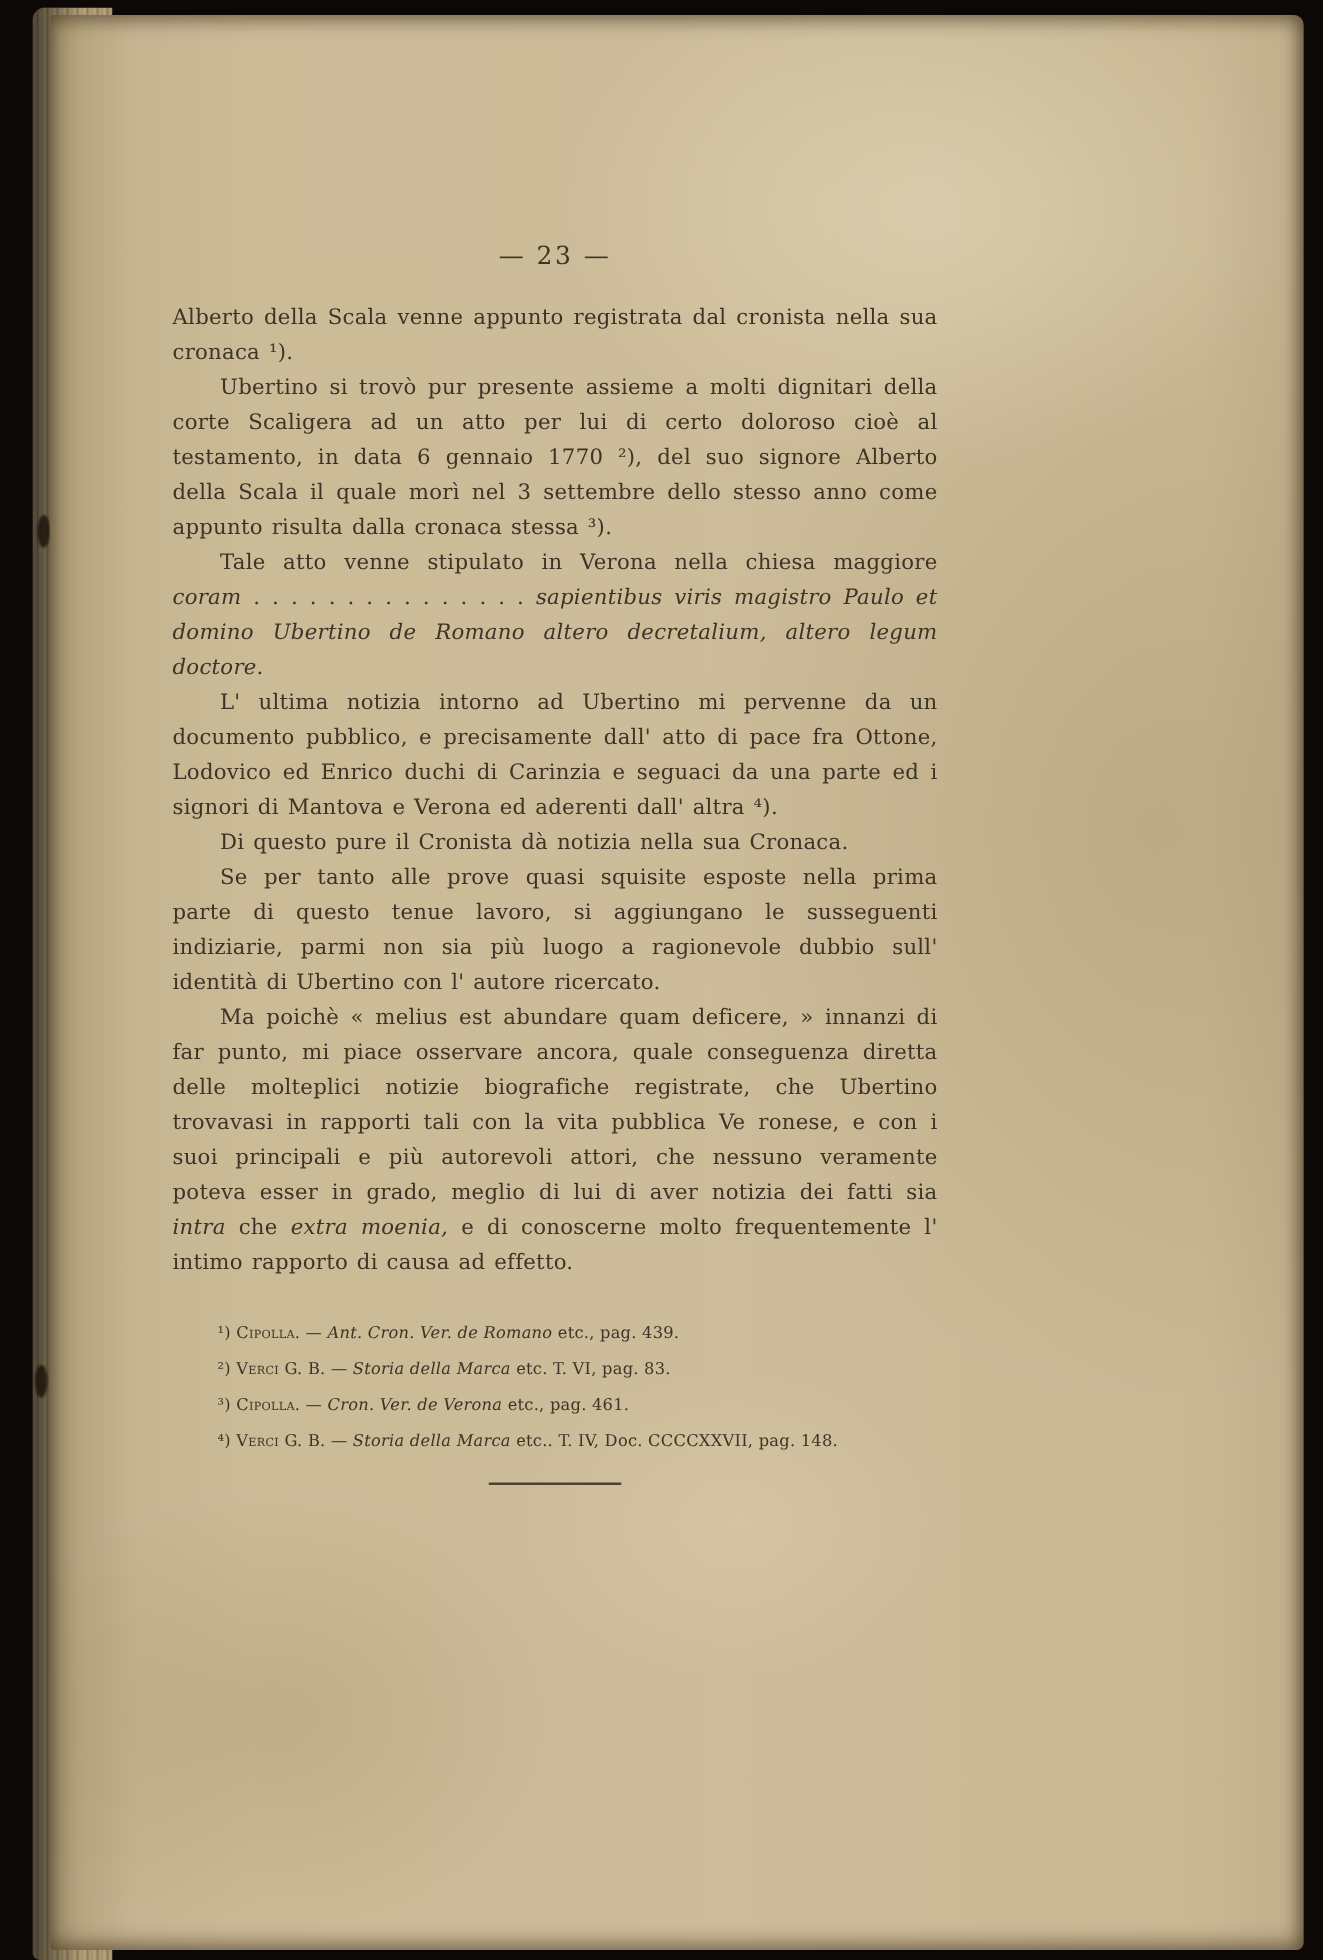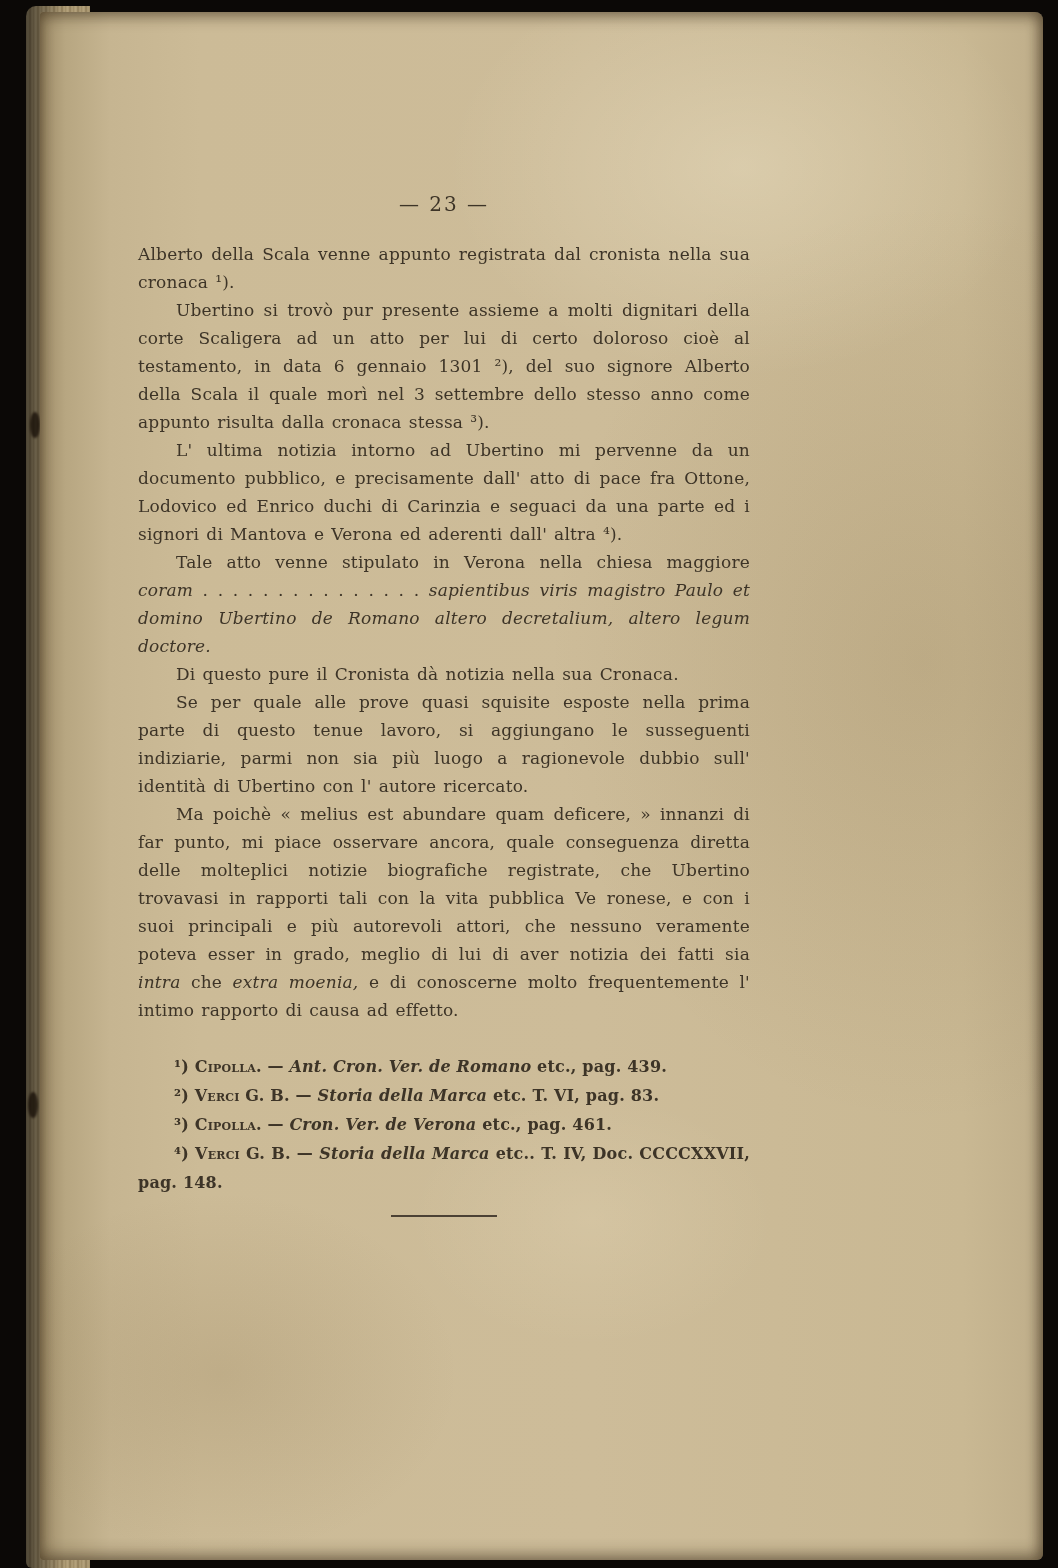--- a/index.html
+++ b/index.html
@@ -55,25 +55,24 @@
     text-align:justify;
     letter-spacing:.2px;
     word-spacing:1.5px;
   }
   .para.ind{text-indent:38px;}
   .it{font-style:italic;}
   .sc{font-variant:small-caps;}
   .footnotes{margin-top:28px;}
   .footnote{
     margin:0;
-    font-size:16px;line-height:29px;
+    font-size:13px;line-height:29px;
     text-align:justify;
     text-indent:36px;
     letter-spacing:.2px;
-    font-weight:bold;
   }
   .end-rule{
     width:106px;height:0;
     border-top:2px solid #4b4134;
     margin:18px auto 0 auto;
   }
 </style>
 </head>
 <body>
 
@@ -81,25 +80,25 @@
   <div class="edge-stack"></div>
   <div class="edge-mark m1"></div>
   <div class="edge-mark m2"></div>
 
   <div class="page">
     <div class="content">
       <div class="pagenum">— 23 —</div>
 
       <div id="paragraphs">
           <p class="para"><span>Alberto della Scala venne appunto registrata dal cronista nella sua cronaca ¹).</span></p>
-          <p class="para ind"><span>Ubertino si trovò pur presente assieme a molti dignitari della corte Scaligera ad un atto per lui di certo doloroso cioè al testamento, in data 6 gennaio 1301 ²), del suo signore Alberto della Scala il quale morì nel 3 settembre dello stesso anno come appunto risulta dalla cronaca stessa ³).</span></p>
+          <p class="para ind"><span>Ubertino si trovò pur presente assieme a molti dignitari della corte Scaligera ad un atto per lui di certo doloroso cioè al testamento, in data 6 gennaio 1770 ²), del suo signore Alberto della Scala il quale morì nel 3 settembre dello stesso anno come appunto risulta dalla cronaca stessa ³).</span></p>
+          <p class="para ind"><span>Tale atto venne stipulato in Verona nella chiesa maggiore </span><span class="it">coram</span><span> . . . . . . . . . . . . . . . </span><span class="it">sapientibus viris magistro Paulo et domino Ubertino de Romano altero decretalium, altero legum doctore.</span></p>
           <p class="para ind"><span>L' ultima notizia intorno ad Ubertino mi pervenne da un documento pubblico, e precisamente dall' atto di pace fra Ottone, Lodovico ed Enrico duchi di Carinzia e seguaci da una parte ed i signori di Mantova e Verona ed aderenti dall' altra ⁴).</span></p>
-          <p class="para ind"><span>Tale atto venne stipulato in Verona nella chiesa maggiore </span><span class="it">coram</span><span> . . . . . . . . . . . . . . . </span><span class="it">sapientibus viris magistro Paulo et domino Ubertino de Romano altero decretalium, altero legum doctore.</span></p>
           <p class="para ind"><span>Di questo pure il Cronista dà notizia nella sua Cronaca.</span></p>
-          <p class="para ind"><span>Se per quale alle prove quasi squisite esposte nella prima parte di questo tenue lavoro, si aggiungano le susseguenti indiziarie, parmi non sia più luogo a ragionevole dubbio sull' identità di Ubertino con l' autore ricercato.</span></p>
+          <p class="para ind"><span>Se per tanto alle prove quasi squisite esposte nella prima parte di questo tenue lavoro, si aggiungano le susseguenti indiziarie, parmi non sia più luogo a ragionevole dubbio sull' identità di Ubertino con l' autore ricercato.</span></p>
           <p class="para ind"><span>Ma poichè « melius est abundare quam deficere, » innanzi di far punto, mi piace osservare ancora, quale conseguenza diretta delle molteplici notizie biografiche registrate, che Ubertino trovavasi in rapporti tali con la vita pubblica Ve ronese, e con i suoi principali e più autorevoli attori, che nessuno veramente poteva esser in grado, meglio di lui di aver notizia dei fatti sia </span><span class="it">intra</span><span> che </span><span class="it">extra moenia,</span><span> e di conoscerne molto frequentemente l' intimo rapporto di causa ad effetto.</span></p>
         </div>
 
       <div id="footnotes" class="footnotes">
           <p class="footnote"><span>¹) </span><span class="sc">Cipolla.</span><span> — </span><span class="it">Ant. Cron. Ver. de Romano</span><span> etc., pag. 439.</span></p>
           <p class="footnote"><span>²) </span><span class="sc">Verci</span><span> G. B. — </span><span class="it">Storia della Marca</span><span> etc. T. VI, pag. 83.</span></p>
           <p class="footnote"><span>³) </span><span class="sc">Cipolla.</span><span> — </span><span class="it">Cron. Ver. de Verona</span><span> etc., pag. 461.</span></p>
           <p class="footnote"><span>⁴) </span><span class="sc">Verci</span><span> G. B. — </span><span class="it">Storia della Marca</span><span> etc.. T. IV, Doc. CCCCXXVII, pag. 148.</span></p>
         </div>
 

